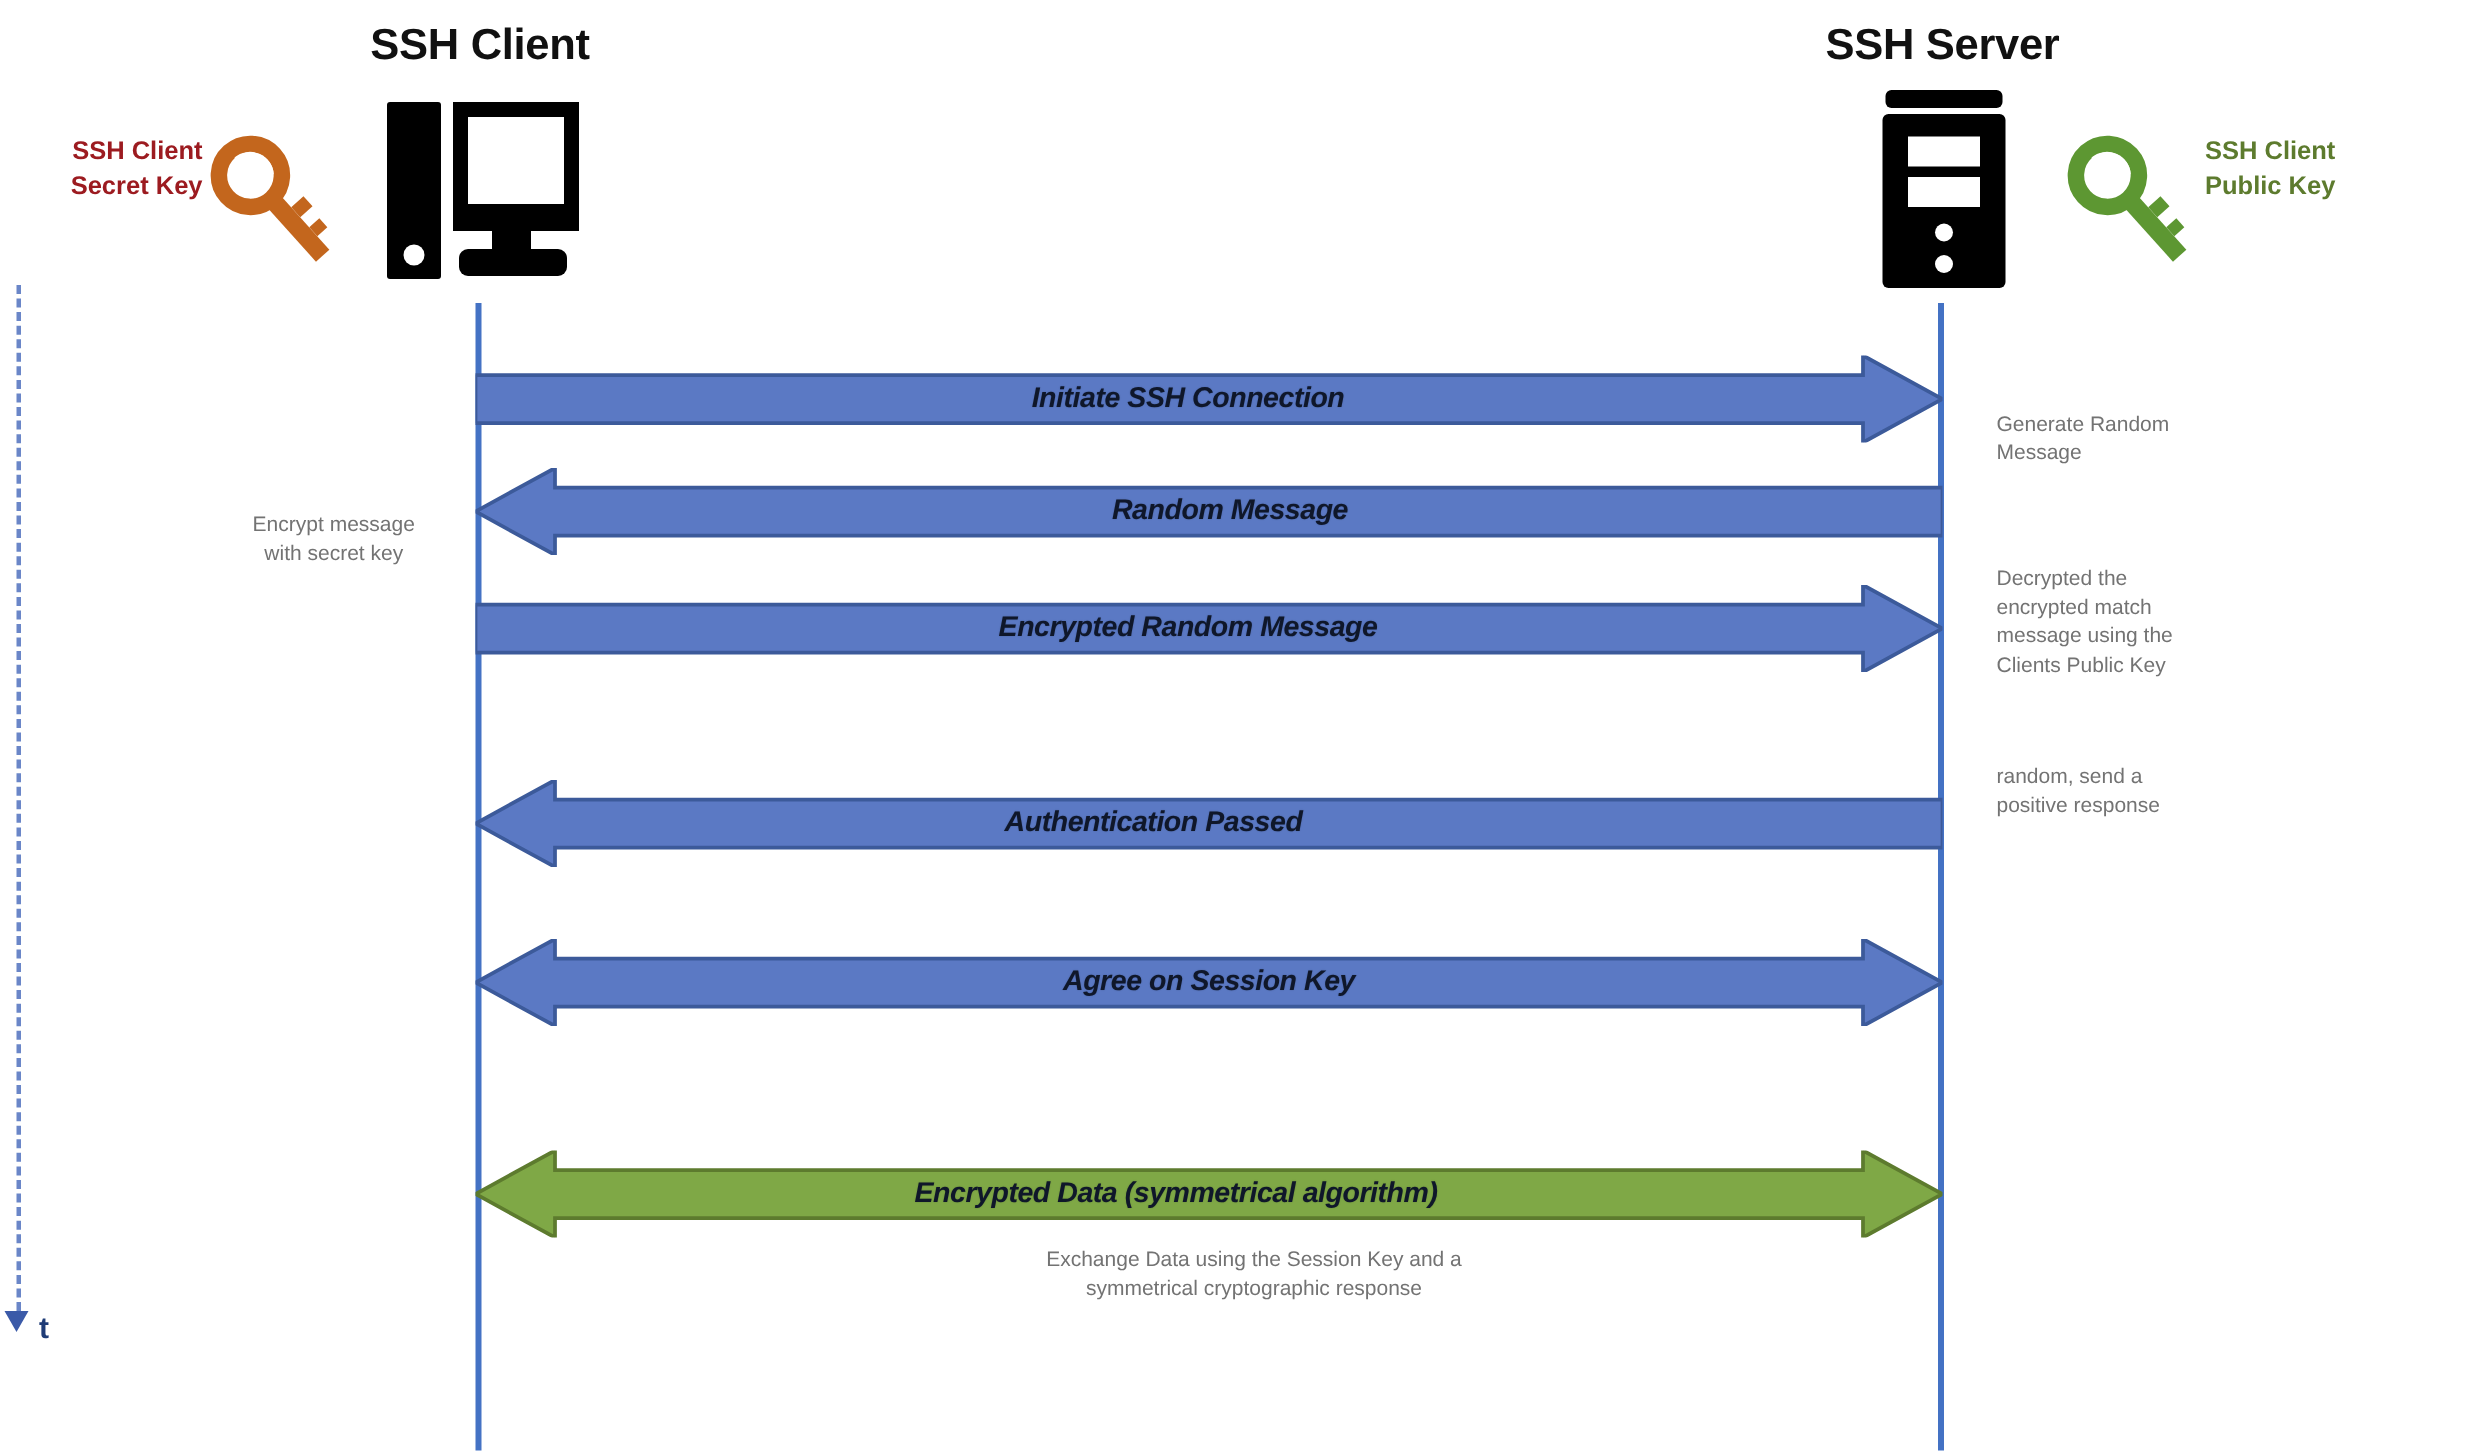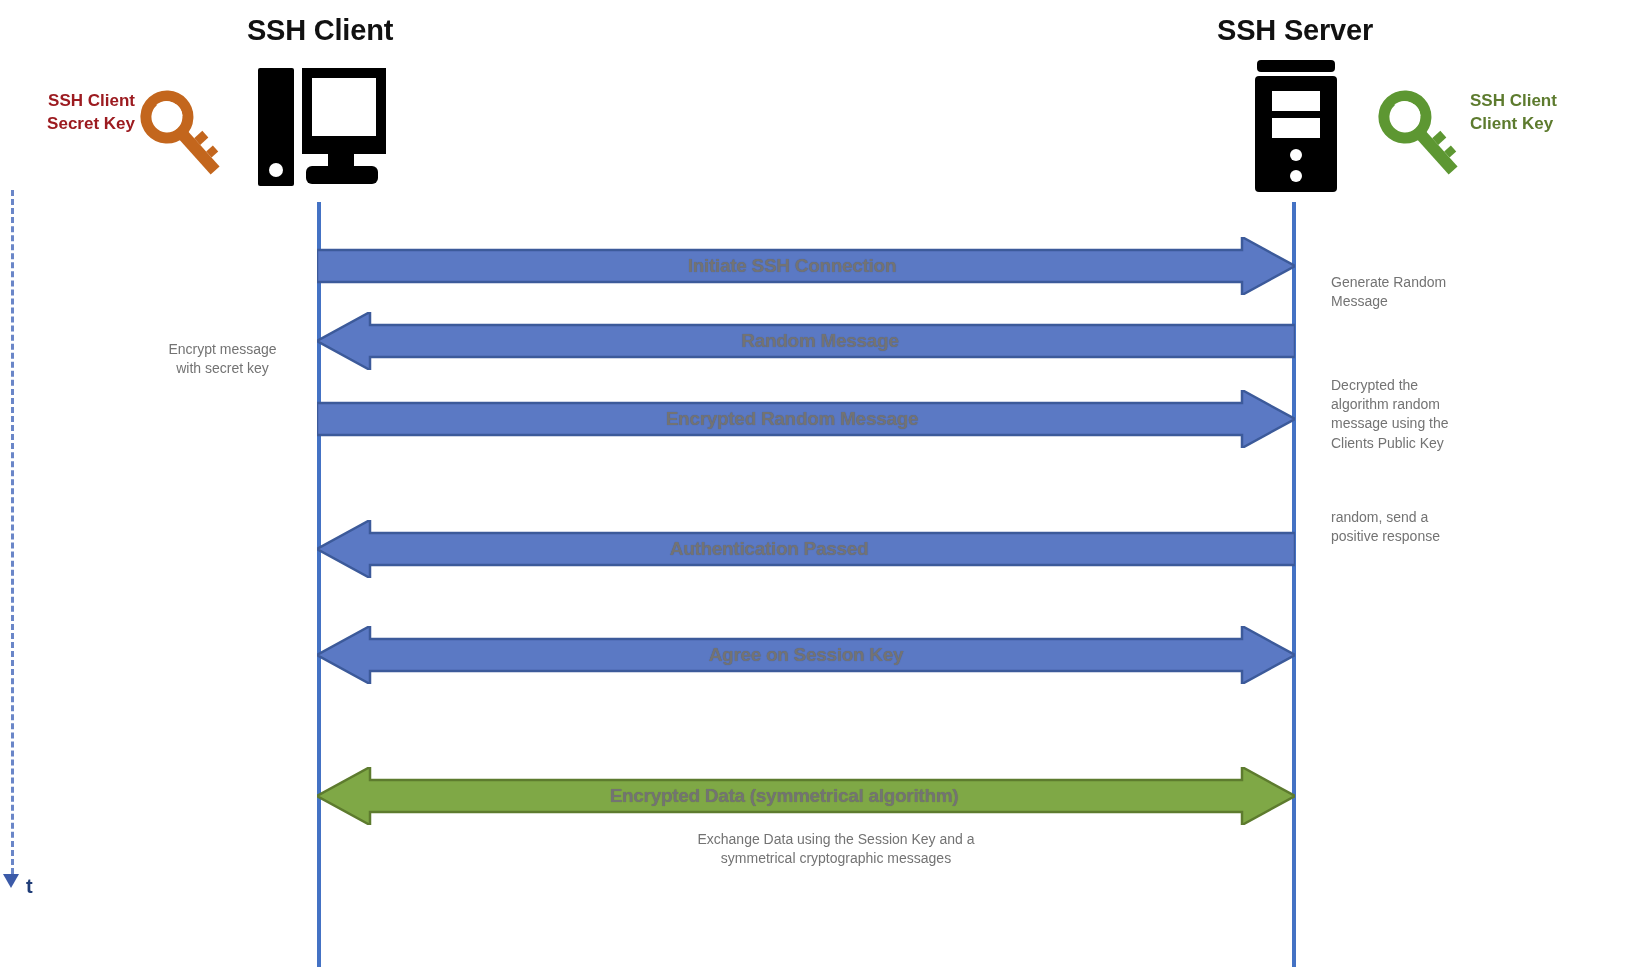--- a/index.html
+++ b/index.html
@@ -32,23 +32,24 @@
   .taxis-head{
     width:0;height:0;border-left:8px solid transparent;
     border-right:8px solid transparent;border-top:14px solid #3b5aa8;
   }
   .tlabel{font-size:20px;font-weight:bold;color:#1f3c77;}
 
   
   .msg{position:absolute;display:flex;align-items:center;justify-content:center;}
   .msg svg{position:absolute;left:0;top:0;}
   .msg-label{
-    position:relative;z-index:2;color:#737373;font-weight:bold;
+    position:relative;z-index:2;color:#0f172a;font-weight:bold;
     font-size:19px;white-space:nowrap;letter-spacing:-0.3px;
     text-shadow:0 0 1px rgba(0,0,0,.25);
+    font-style:italic;
   }
 
   
   .note{
     font-size:14px;color:#737373;line-height:1.37;
   }
   .note.left{text-align:center;}
   .note.right{text-align:left;}
   .note.center{text-align:center;}
 </style>
@@ -108,21 +109,21 @@
       <path d="M45 12 A16 16 0 0 1 57 38 Z" fill="#ffffff"></path>
       <rect x="39" y="44" width="12" height="56" fill="#5d9732"></rect>
       <rect x="51" y="62" width="11" height="9" fill="#5d9732"></rect>
       <rect x="51" y="80" width="9" height="8" fill="#5d9732"></rect>
     </g>
   </svg>
 </div>
 
 <div class="abs" style="left:1470px;top:90px;width:180px;">
   <div class="keylabel public">SSH Client</div>
-  <div class="keylabel public">Client Key</div>
+  <div class="keylabel public">Public Key</div>
 </div>
 
 <div class="abs lifeline" style="left:317px;top:202px;height:765px;"></div>
 <div class="abs lifeline" style="left:1292px;top:202px;height:765px;"></div>
 
 <div class="abs taxis" style="left:11px;top:190px;"></div>
 <div class="abs taxis-head" style="left:3px;top:874px;"></div>
 <div class="abs tlabel" style="left:26px;top:875px;">t</div>
 
 <div class="msg" style="left:317px;top:237px;width:978px;height:58px;">
@@ -172,26 +173,26 @@
   <div>with secret key</div>
 </div>
 
 <div class="abs note right" style="left:1331px;top:273px;width:300px;">
   <div>Generate Random</div>
   <div>Message</div>
 </div>
 
 <div class="abs note right" style="left:1331px;top:376px;width:300px;">
   <div>Decrypted the</div>
-  <div>algorithm random</div>
+  <div>encrypted match</div>
   <div>message using the</div>
   <div>Clients Public Key</div>
 </div>
 
 <div class="abs note right" style="left:1331px;top:508px;width:300px;">
   <div>random, send a</div>
   <div>positive response</div>
 </div>
 
 <div class="abs note center" style="left:601px;top:830px;width:470px;">
   <div>Exchange Data using the Session Key and a</div>
-  <div>symmetrical cryptographic messages</div>
+  <div>symmetrical cryptographic response</div>
 </div>
 
 </body></html>

